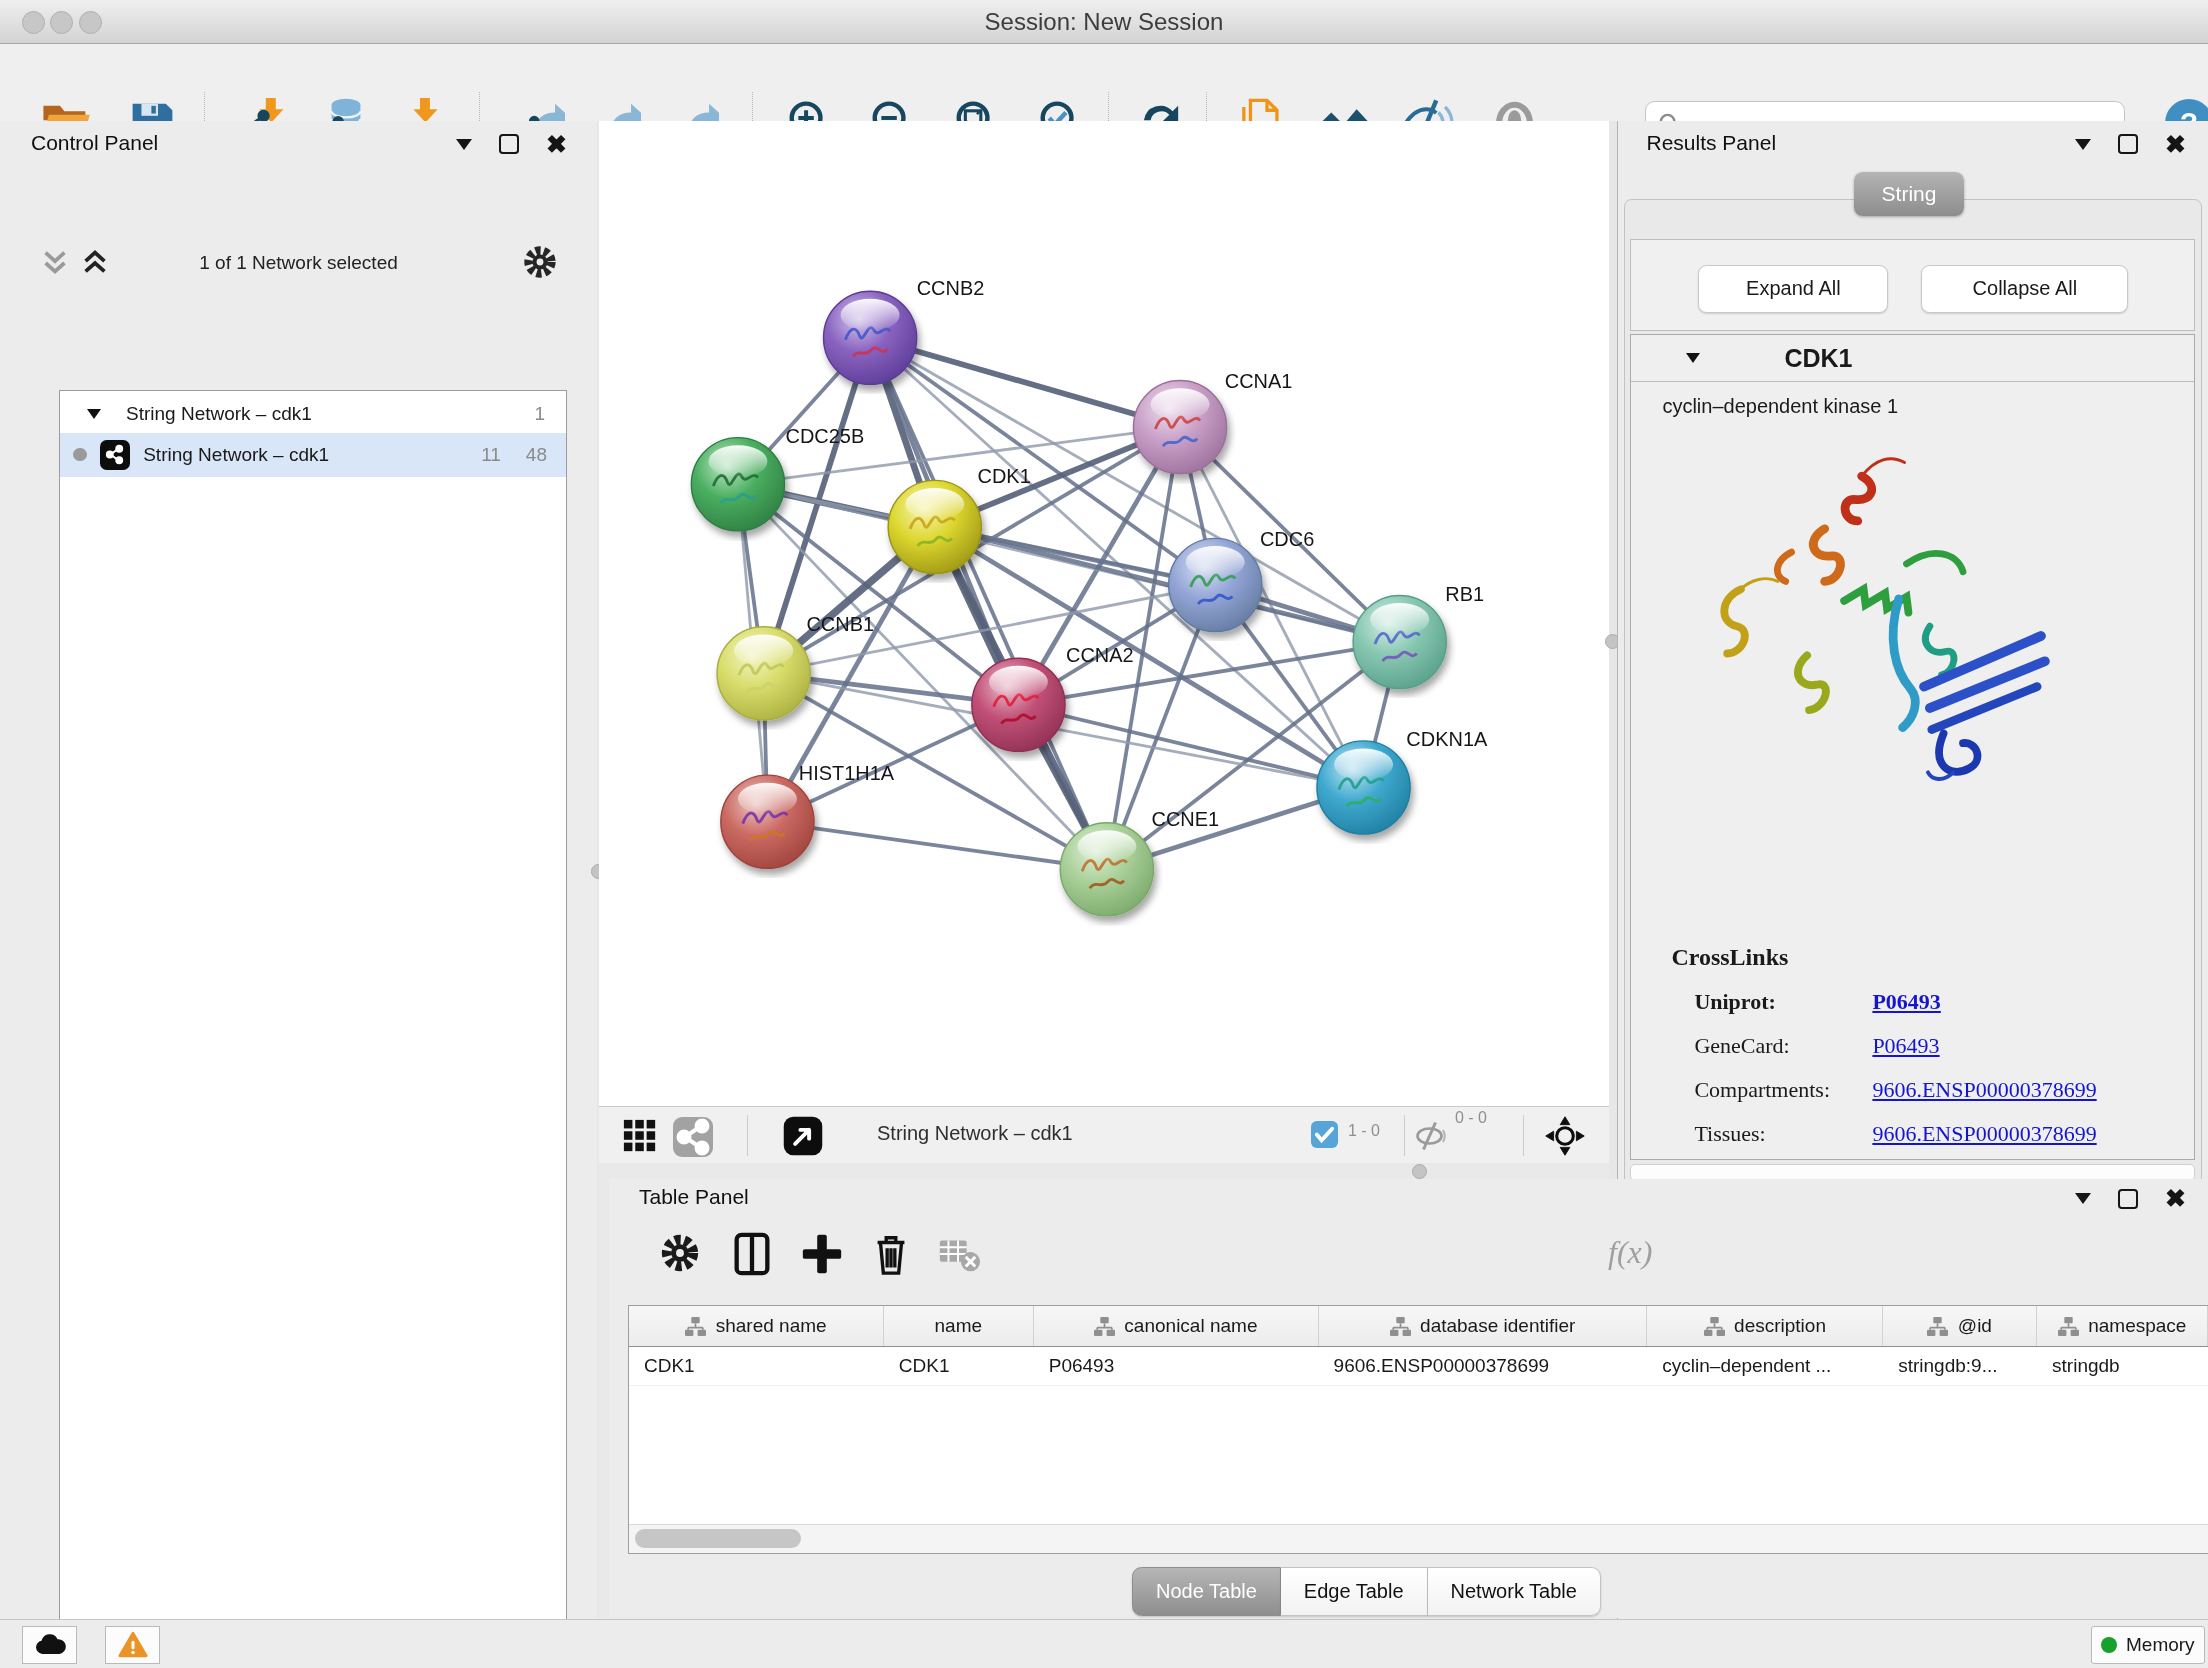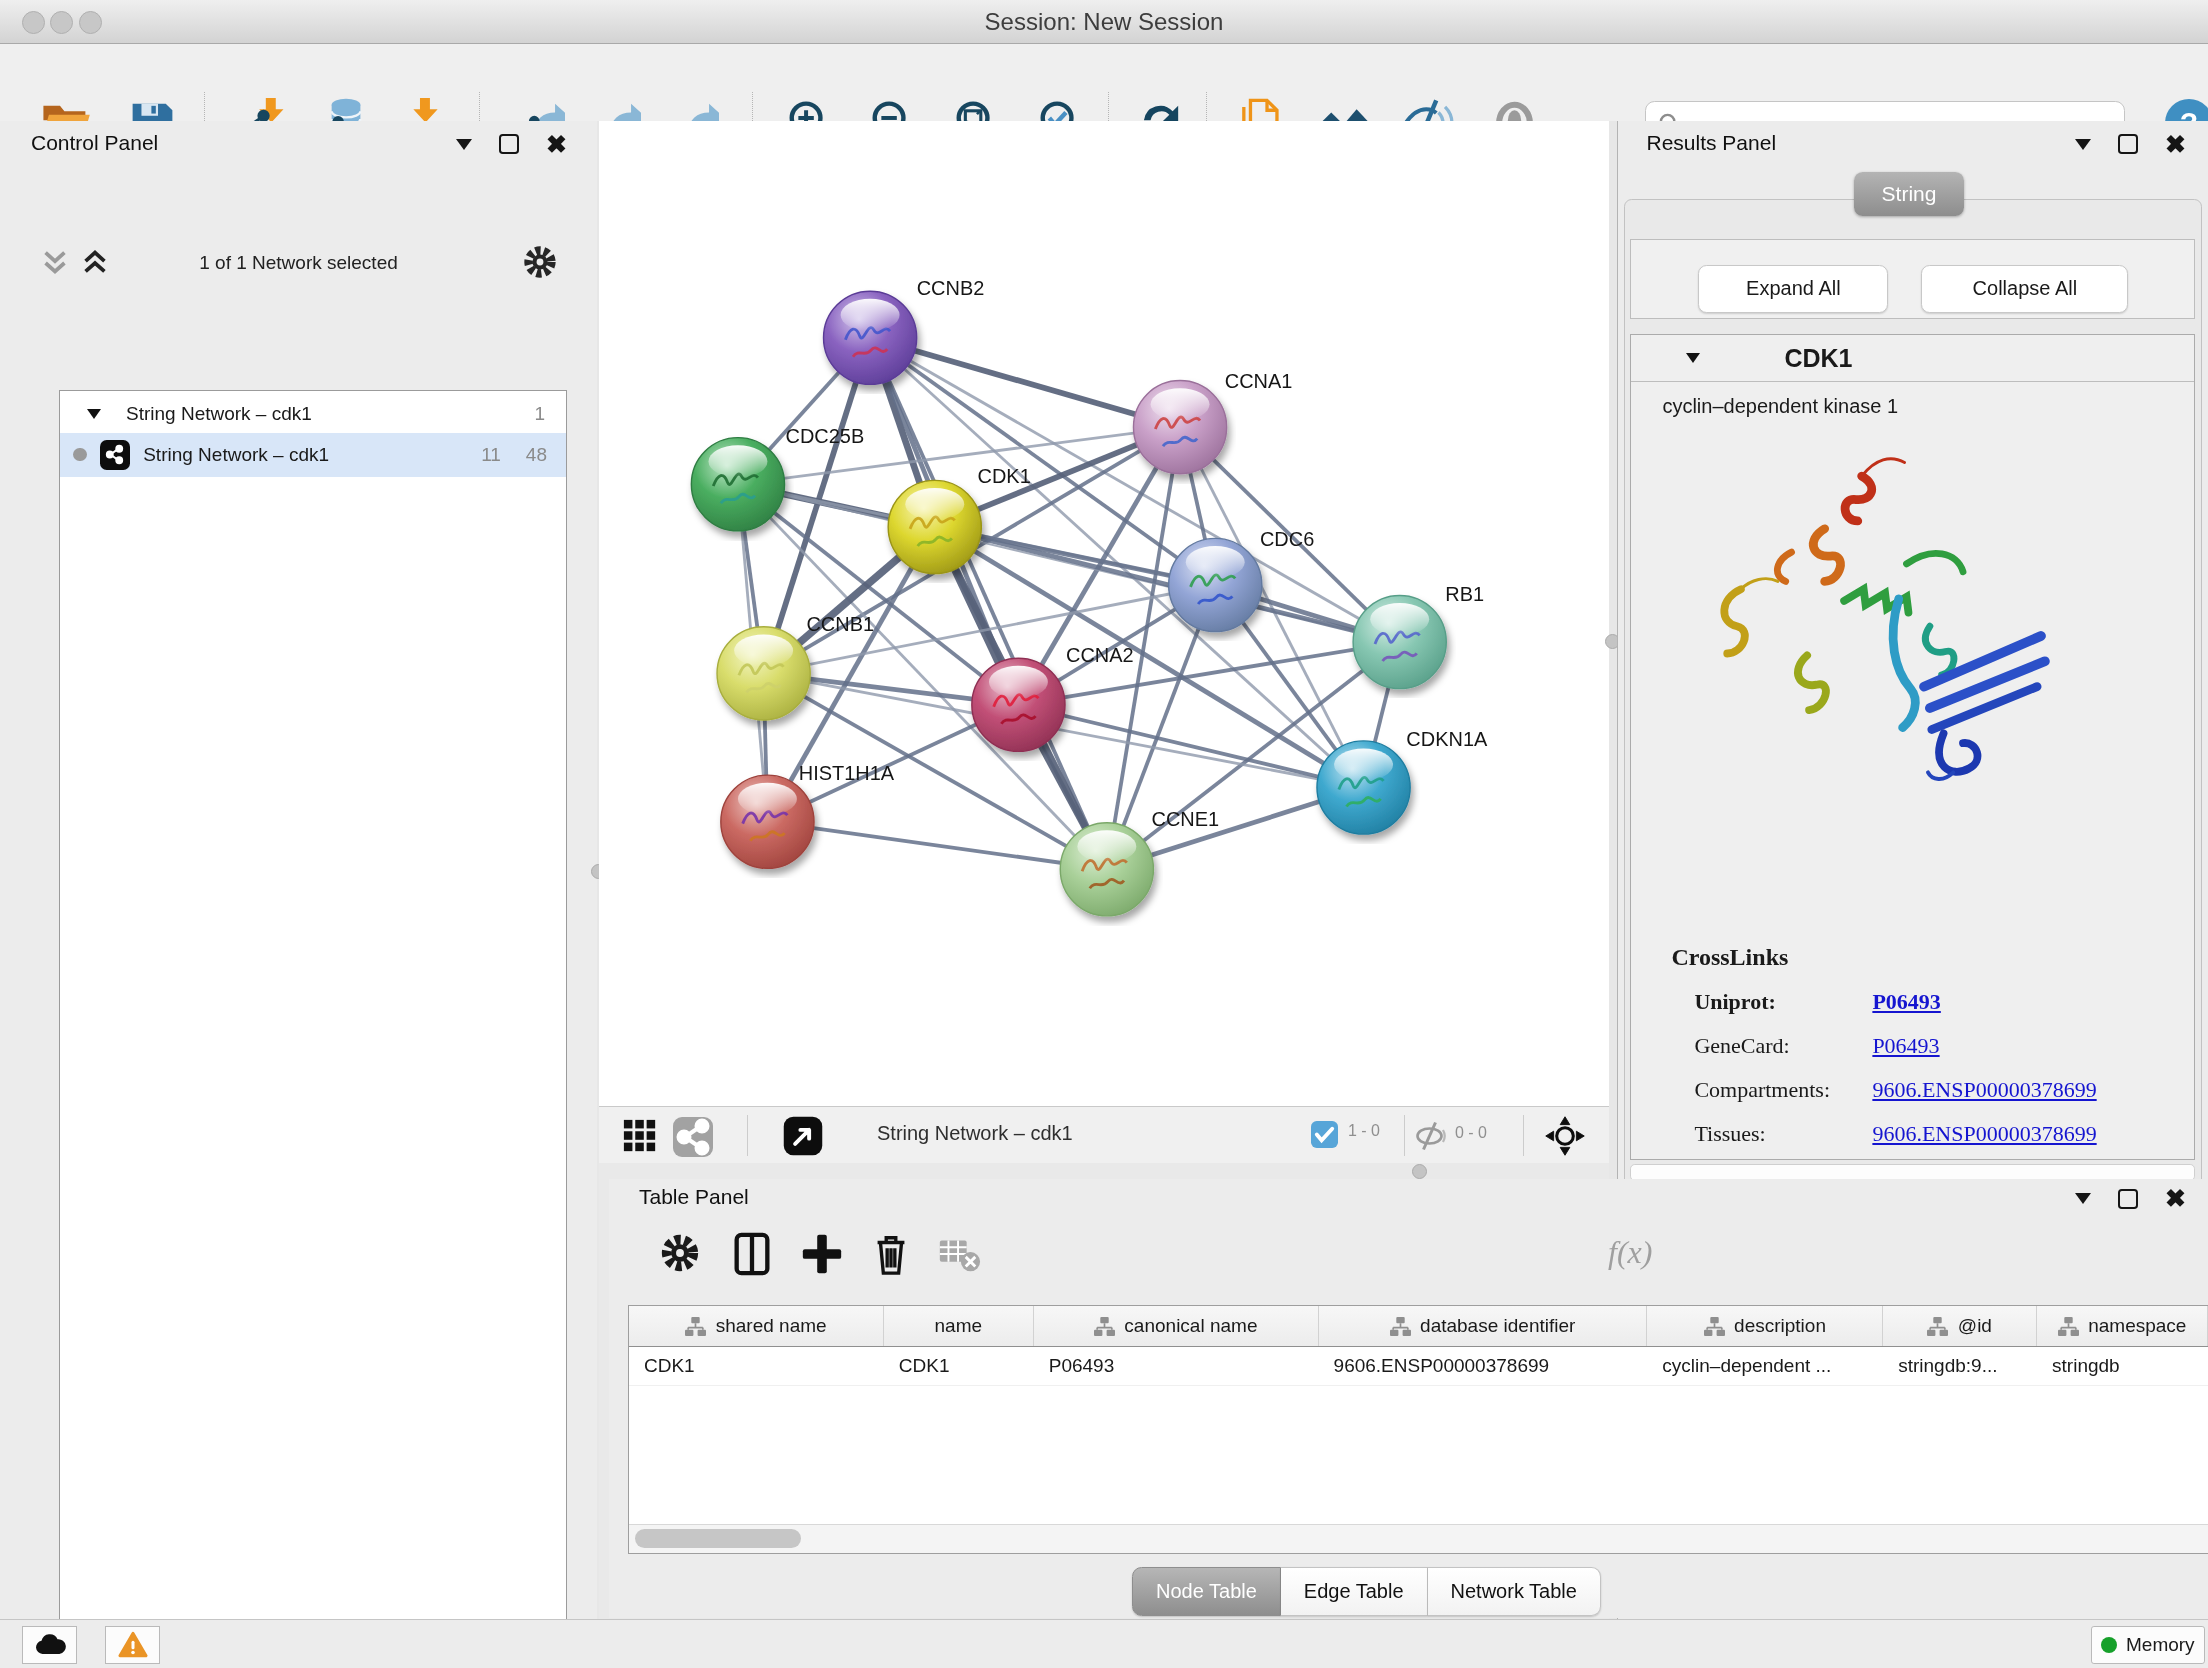--- a/index.html
+++ b/index.html
@@ -73,21 +73,21 @@
       border:1px solid #ababab;}
 
   
   #results-panel{left:1617px;top:121px;width:592px;height:1498px;background:#ececec;
       border-left:1px solid #b3b3b3;box-sizing:border-box;}
   #rp-outerbox{position:absolute;left:5.7px;top:78px;width:578px;height:989px;background:#e9e9e9;
       border:1.4px solid #c2c2c2;border-radius:7.6px;box-sizing:border-box;}
   #string-tab{position:absolute;left:236px;top:51px;width:110px;height:44px;border-radius:8.6px;
       background:linear-gradient(#b4b4b4,#8d8d8d);color:#fff;font-size:21px;text-align:center;
       line-height:44px;box-shadow:0 1px 2.9px rgba(0,0,0,.3);}
-  #rp-buttonbox{position:absolute;left:5.7px;top:39px;width:565px;height:80px;background:#f0f0f0;
+  #rp-buttonbox{position:absolute;left:5.7px;top:39px;width:565px;height:92px;background:#f0f0f0;
       border:1.4px solid #bdbdbd;box-sizing:border-box;}
   .rp-btn{position:absolute;top:25px;height:46px;background:#fff;border:1.4px solid #c8c8c8;
       border-radius:8.6px;font-size:20px;text-align:center;line-height:44px;box-shadow:0 1px 1.9px rgba(0,0,0,.15);}
   #cdk1-box{position:absolute;left:5.7px;top:134px;width:565px;height:826px;background:#efefef;
       border:1.4px solid #ababab;box-sizing:border-box;}
   #cdk1-header{height:46px;display:flex;align-items:center;border-bottom:1px solid #bdbdbd;}
   #cdk1-gene{font-size:25px;font-weight:bold;}
   #rp-desc{font-size:20px;margin:13.3px 0 0 31px;}
   .xl-serif{font-family:"Liberation Serif",serif;}
   #xl-title{font-size:24px;font-weight:bold;position:absolute;left:40px;top:609px;}
@@ -615,21 +615,21 @@
       </span>
     <span class="abs nt-gray" style="left:749px;top:15px">1 - 0</span>
     <span class="ntsep" style="left:805px"></span>
     <span class="abs" style="left:814px;top:11.4px">
       <svg width="36" height="36" viewBox="0 0 48 48">
           <ellipse cx="22" cy="24" rx="16" ry="10" fill="none" stroke="#9a9a9a" stroke-width="3.5"></ellipse>
           <line x1="30" y1="6" x2="14" y2="42" stroke="#9a9a9a" stroke-width="4"></line>
           <path d="M40 16a16 16 0 0 1 0 16" fill="none" stroke="#b8b8b8" stroke-width="3"></path>
         </svg>
       </span>
-    <span class="abs nt-gray" style="left:856px;top:17px">0 - 0</span>
+    <span class="abs nt-gray" style="left:856px;top:2px">0 - 0</span>
     <span class="ntsep" style="left:924px"></span>
     <span class="abs" style="left:945px;top:7.6px">
       <svg width="42" height="42" viewBox="0 0 48 48" stroke="#0d0d0d" fill="#0d0d0d">
           <circle cx="24" cy="24" r="9.5" fill="none" stroke-width="3.5"></circle>
           <path d="M24 2l5.5 9h-11z"></path>
           <path d="M24 46l5.5-9h-11z"></path>
           <path d="M2 24l9-5.5v11z"></path>
           <path d="M46 24l-9-5.5v11z"></path>
         </svg>
       </span>

